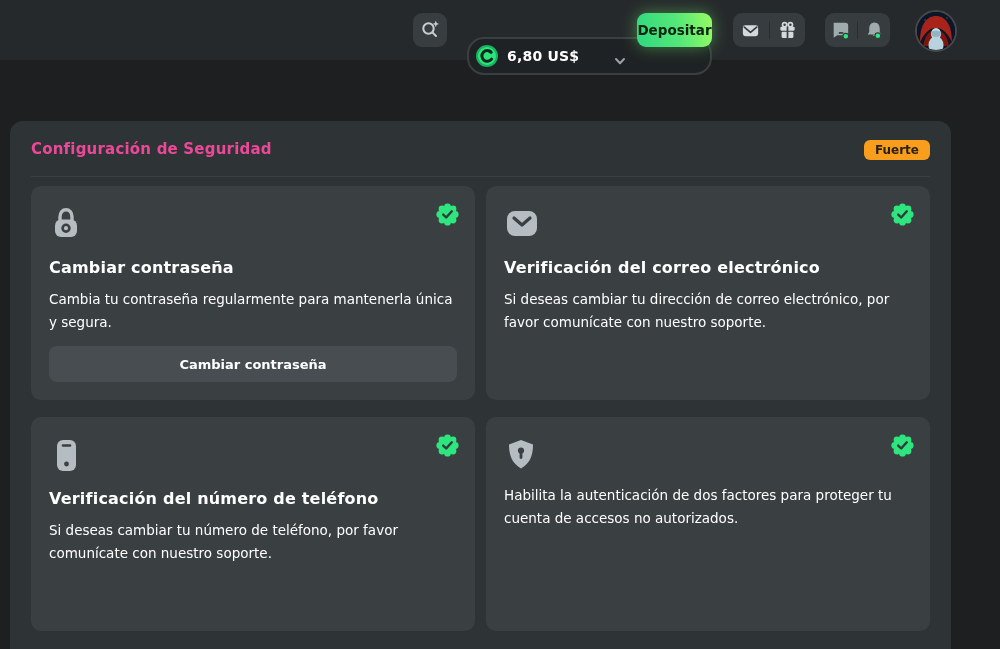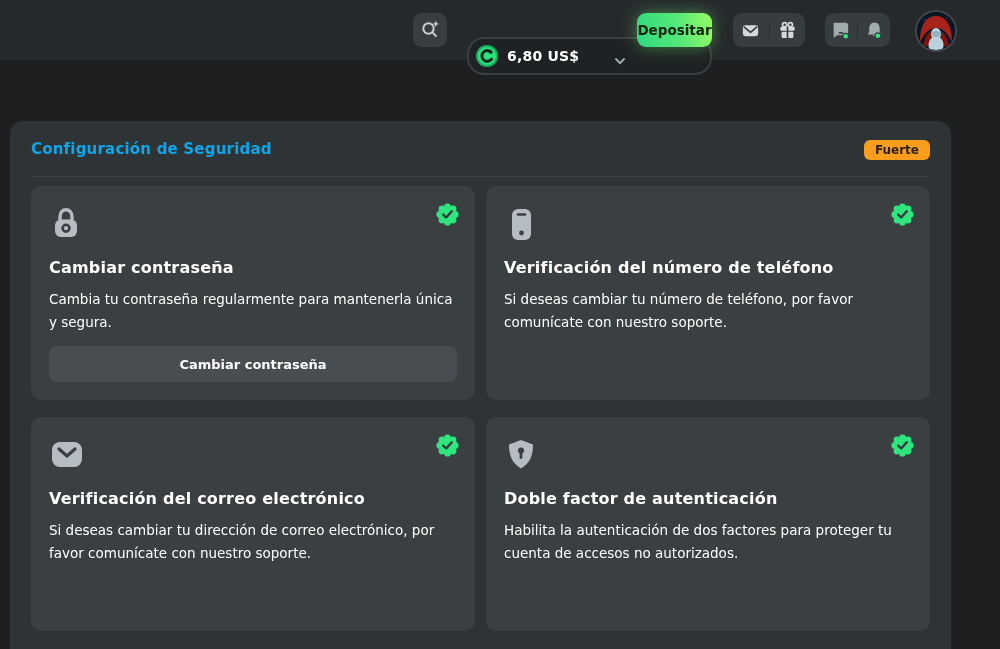--- a/index.html
+++ b/index.html
@@ -56,21 +56,21 @@
 
   
   .panel {
     position:absolute; left:10px; top:121px; width:941px; height:540px;
     background:#2e3335; border-radius:13px;
   }
   .panel-head {
     position:relative; height:55px; display:flex; align-items:center;
     padding:0 21px;
   }
-  .panel-title { font-size:15px; font-weight:bold; color:#0ea5e9; letter-spacing:.2px; }
+  .panel-title { font-size:15px; font-weight:bold; color:#ec4899; letter-spacing:.2px; }
   .strength-badge {
     position:absolute; right:21px; top:19px;
     background:#f99d1c; color:#2b2113;
     font-size:12px; font-weight:bold;
     padding:3px 11px; border-radius:6px;
   }
   .panel-divider { margin:0 21px; height:1px; background:#3a4043; }
 
   .grid {
     position:absolute; left:21px; right:21px; top:65px;
@@ -214,71 +214,71 @@
           <path d="M7.2 11.6 L10.2 14.5 L15.8 8.3" fill="none" stroke="#323a3d" stroke-width="2.4" stroke-linecap="round" stroke-linejoin="round"></path>
         </svg>
       </span>
       <div class="card-title">Cambiar contraseña</div>
       <div class="card-desc">Cambia tu contraseña regularmente para mantenerla única y segura.</div>
       <button class="card-btn">Cambiar contraseña</button>
     </div>
 
     <div class="card">
       <div class="card-icon">
-        <svg width="34" height="36" viewBox="0 0 34 36">
-          <rect x="8" y="3" width="19" height="31" rx="6" fill="#b5bdc2"></rect>
-          <line x1="14" y1="8.5" x2="21" y2="8.5" stroke="#3a3f42" stroke-width="2.6" stroke-linecap="round"></line>
-          <circle cx="17.5" cy="27" r="2.4" fill="#3a3f42"></circle>
+        <svg width="36" height="34" viewBox="0 0 36 34">
+          <rect x="3" y="5" width="30" height="25" rx="8" fill="#b5bdc2"></rect>
+          <path d="M10 12 L18 19 L26 12" fill="none" stroke="#3a3f42" stroke-width="3.2" stroke-linecap="round" stroke-linejoin="round"></path>
         </svg>
       </div>
       <span class="seal">
         <svg width="23" height="23" viewBox="0 0 23 23">
           <g fill="#2ee57e">
             <circle cx="11.5" cy="11.5" r="8"></circle>
             <circle cx="11.5" cy="3.8" r="3.4"></circle>
               <circle cx="11.5" cy="19.2" r="3.4"></circle>
             <circle cx="3.8" cy="11.5" r="3.4"></circle>
               <circle cx="19.2" cy="11.5" r="3.4"></circle>
             <circle cx="6" cy="6" r="3.4"></circle>
               <circle cx="17" cy="6" r="3.4"></circle>
             <circle cx="6" cy="17" r="3.4"></circle>
               <circle cx="17" cy="17" r="3.4"></circle>
           </g>
           <path d="M7.2 11.6 L10.2 14.5 L15.8 8.3" fill="none" stroke="#323a3d" stroke-width="2.4" stroke-linecap="round" stroke-linejoin="round"></path>
         </svg>
       </span>
-      <div class="card-title">Verificación del número de teléfono</div>
-      <div class="card-desc">Si deseas cambiar tu número de teléfono, por favor comunícate con nuestro soporte.</div>
+      <div class="card-title">Verificación del correo electrónico</div>
+      <div class="card-desc">Si deseas cambiar tu dirección de correo electrónico, por favor comunícate con nuestro soporte.</div>
     </div>
 
     <div class="card">
       <div class="card-icon">
-        <svg width="36" height="34" viewBox="0 0 36 34">
-          <rect x="3" y="5" width="30" height="25" rx="8" fill="#b5bdc2"></rect>
-          <path d="M10 12 L18 19 L26 12" fill="none" stroke="#3a3f42" stroke-width="3.2" stroke-linecap="round" stroke-linejoin="round"></path>
+        <svg width="34" height="36" viewBox="0 0 34 36">
+          <rect x="8" y="3" width="19" height="31" rx="6" fill="#b5bdc2"></rect>
+          <line x1="14" y1="8.5" x2="21" y2="8.5" stroke="#3a3f42" stroke-width="2.6" stroke-linecap="round"></line>
+          <circle cx="17.5" cy="27" r="2.4" fill="#3a3f42"></circle>
         </svg>
       </div>
       <span class="seal">
         <svg width="23" height="23" viewBox="0 0 23 23">
           <g fill="#2ee57e">
             <circle cx="11.5" cy="11.5" r="8"></circle>
             <circle cx="11.5" cy="3.8" r="3.4"></circle>
               <circle cx="11.5" cy="19.2" r="3.4"></circle>
             <circle cx="3.8" cy="11.5" r="3.4"></circle>
               <circle cx="19.2" cy="11.5" r="3.4"></circle>
             <circle cx="6" cy="6" r="3.4"></circle>
               <circle cx="17" cy="6" r="3.4"></circle>
             <circle cx="6" cy="17" r="3.4"></circle>
               <circle cx="17" cy="17" r="3.4"></circle>
           </g>
           <path d="M7.2 11.6 L10.2 14.5 L15.8 8.3" fill="none" stroke="#323a3d" stroke-width="2.4" stroke-linecap="round" stroke-linejoin="round"></path>
         </svg>
       </span>
-      <div class="card-title">Verificación del correo electrónico</div>
-      <div class="card-desc">Si deseas cambiar tu dirección de correo electrónico, por favor comunícate con nuestro soporte.</div>
+      <div class="card-title">Verificación del número de teléfono</div>
+      <div class="card-desc">Si deseas cambiar tu número de teléfono, por favor comunícate con nuestro soporte.</div>
     </div>
 
     <div class="card">
       <div class="card-icon">
         <svg width="34" height="36" viewBox="0 0 34 36">
           <path d="M17 3 L29 7.5 C29 17.5 26.5 26 17 31.5 C7.5 26 5 17.5 5 7.5 Z" fill="#b5bdc2"></path>
           <circle cx="17" cy="13.5" r="3.1" fill="#3a3f42"></circle>
           <rect x="15.6" y="15" width="2.8" height="7" rx="1.4" fill="#3a3f42"></rect>
         </svg>
       </div>
@@ -291,18 +291,17 @@
             <circle cx="3.8" cy="11.5" r="3.4"></circle>
               <circle cx="19.2" cy="11.5" r="3.4"></circle>
             <circle cx="6" cy="6" r="3.4"></circle>
               <circle cx="17" cy="6" r="3.4"></circle>
             <circle cx="6" cy="17" r="3.4"></circle>
               <circle cx="17" cy="17" r="3.4"></circle>
           </g>
           <path d="M7.2 11.6 L10.2 14.5 L15.8 8.3" fill="none" stroke="#323a3d" stroke-width="2.4" stroke-linecap="round" stroke-linejoin="round"></path>
         </svg>
       </span>
-      <div class="card-title">Doble factor de autenticación</div>
       <div class="card-desc">Habilita la autenticación de dos factores para proteger tu cuenta de accesos no autorizados.</div>
     </div>
 
   </div>
 </div>
 
 </body></html>

